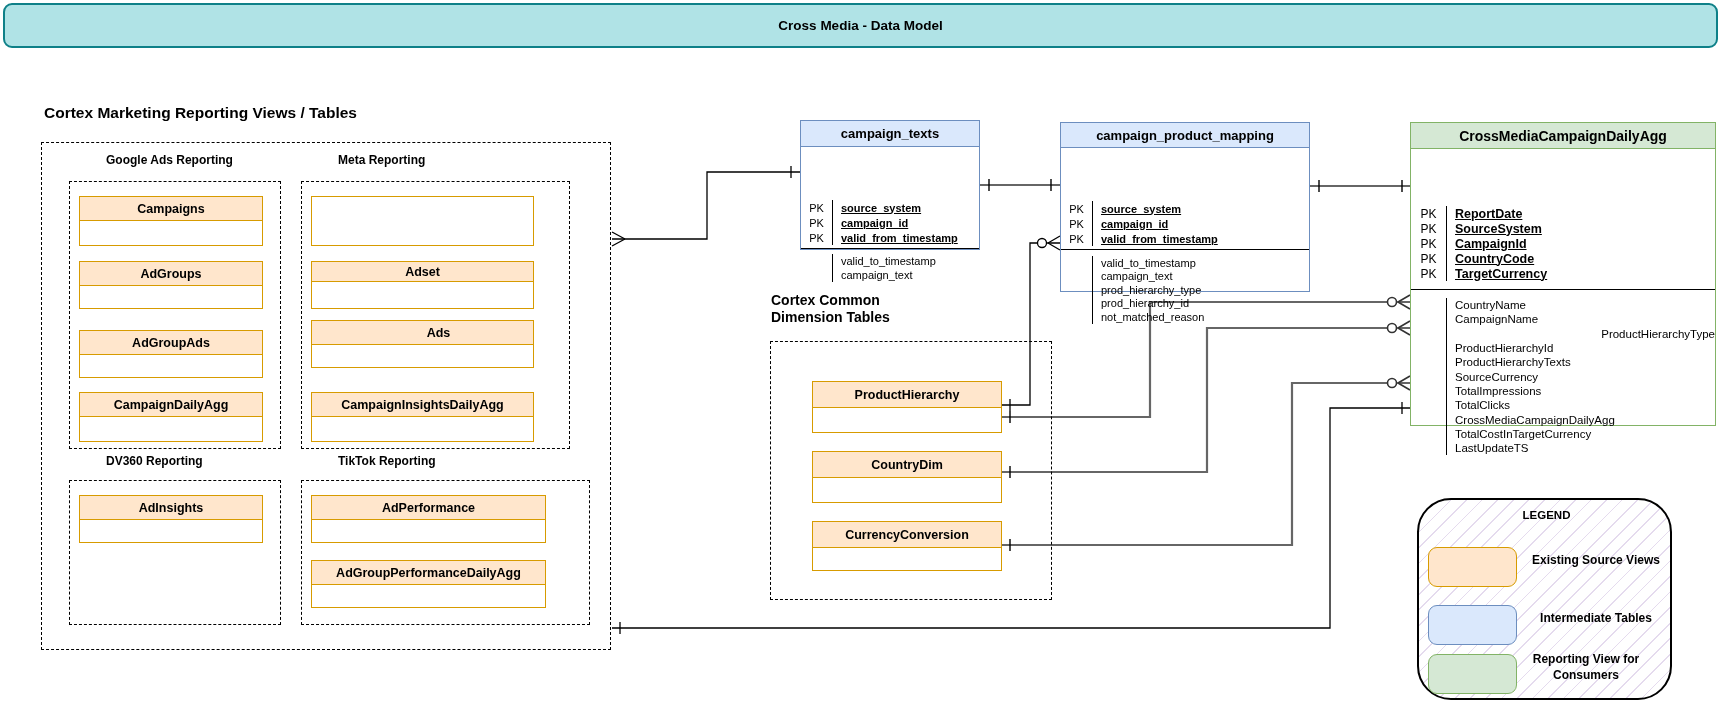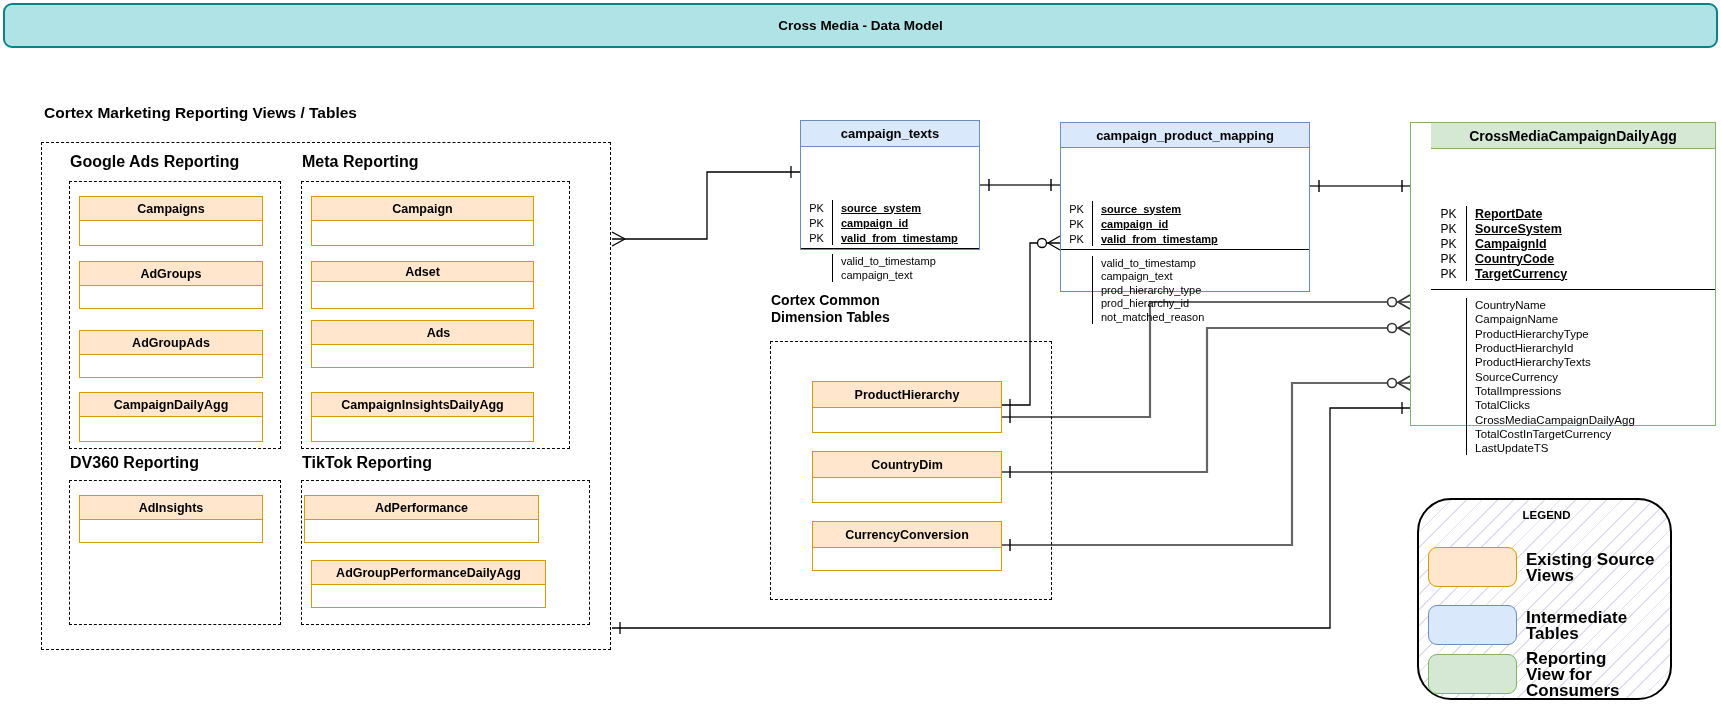--- a/index.html
+++ b/index.html
@@ -7,21 +7,21 @@
   .canvas{position:relative;width:1721px;height:707px;background:#fff;overflow:hidden;}
   .abs{position:absolute;box-sizing:border-box;}
 
   
   .titlebar{left:3px;top:3px;width:1715px;height:45px;background:#b0e3e6;border:2px solid #0e8088;
             border-radius:9px;display:flex;align-items:center;justify-content:center;
             font-weight:bold;font-size:13.5px;}
 
   
   .h-main{font-weight:bold;font-size:15.5px;}
-  .h-group{font-weight:bold;font-size:16px;}
+  .h-group{font-weight:bold;font-size:12px;margin-left:36px;}
   .h-dim{font-weight:bold;font-size:14px;line-height:17px;}
 
   
   .dashed{border:1.6px dashed #000;background:transparent;}
 
   
   .entity{border:1.5px solid #d79b00;background:#fff;}
   .entity .ehead{box-sizing:border-box;background:#ffe6cc;border-bottom:1.5px solid #d79b00;
                  display:flex;align-items:center;justify-content:center;
                  font-weight:bold;font-size:12.5px;white-space:nowrap;}
@@ -47,21 +47,21 @@
   .green .fname{font-size:11.5px;}
 
   
   .legend{border:2px solid #000;border-radius:34px;
           background:repeating-linear-gradient(135deg, rgba(186,160,210,0.38) 0px, rgba(186,160,210,0.38) 1.2px, transparent 1.2px, transparent 11px),#fff;}
   .legend-title{font-weight:bold;font-size:11.5px;text-align:center;}
   .swatch{border-radius:9px;box-sizing:border-box;}
   .sw-orange{background:#ffe6cc;border:1.6px solid #d79b00;}
   .sw-blue{background:#dae8fc;border:1.6px solid #6c8ebf;}
   .sw-green{background:#d5e8d4;border:1.6px solid #82b366;}
-  .legend-label{font-weight:bold;font-size:17px;line-height:16px;}
+  .legend-label{font-weight:bold;font-size:12px;line-height:16px;text-align:center;}
 
   svg.wires{position:absolute;left:0;top:0;pointer-events:none;}
 </style>
 </head>
 <body>
 
 <div class="canvas">
 
   <svg class="wires" width="1721" height="707" viewBox="0 0 1721 707">
 
@@ -131,42 +131,41 @@
   <div class="abs entity" style="left:79px;top:330px;width:184px;height:48px;">
     <div class="ehead" style="height:24px;">AdGroupAds</div>
     <div class="ebody" style="height:21px;"></div>
   </div>
   <div class="abs entity" style="left:79px;top:392px;width:184px;height:50px;">
     <div class="ehead" style="height:24px;">CampaignDailyAgg</div>
     <div class="ebody" style="height:23px;"></div>
   </div>
 
   <div class="abs entity" style="left:311px;top:196px;width:223px;height:50px;">
-    <div class="ehead" style="height:24px;">Campaign</div>
     <div class="ebody" style="height:23px;"></div>
   </div>
   <div class="abs entity" style="left:311px;top:261px;width:223px;height:48px;">
     <div class="ehead" style="height:20px;">Adset</div>
     <div class="ebody" style="height:21px;"></div>
   </div>
   <div class="abs entity" style="left:311px;top:320px;width:223px;height:48px;">
     <div class="ehead" style="height:24px;padding-left:32px;">Ads</div>
     <div class="ebody" style="height:21px;"></div>
   </div>
   <div class="abs entity" style="left:311px;top:392px;width:223px;height:50px;">
     <div class="ehead" style="height:24px;">CampaignInsightsDailyAgg</div>
     <div class="ebody" style="height:23px;"></div>
   </div>
 
   <div class="abs entity" style="left:79px;top:495px;width:184px;height:48px;">
     <div class="ehead" style="height:24px;">AdInsights</div>
     <div class="ebody" style="height:21px;"></div>
   </div>
 
-  <div class="abs entity" style="left:304px;top:495px;width:235px;height:48px;">
+  <div class="abs entity" style="left:311px;top:495px;width:235px;height:48px;">
     <div class="ehead" style="height:24px;">AdPerformance</div>
     <div class="ebody" style="height:21px;"></div>
   </div>
   <div class="abs entity" style="left:311px;top:560px;width:235px;height:48px;">
     <div class="ehead" style="height:24px;">AdGroupPerformanceDailyAgg</div>
     <div class="ebody" style="height:21px;"></div>
   </div>
 
   <div class="abs h-dim" style="left:771px;top:292px;">
     <div>Cortex Common</div>
@@ -248,21 +247,21 @@
         <span class="pkcell"></span>
         <span class="fname">prod_hierarchy_id</span>
       </div>
       <div class="trow" style="height:13.5px;">
         <span class="pkcell"></span>
         <span class="fname">not_matched_reason</span>
       </div>
     </div>
   </div>
 
-  <div class="abs ertable green" style="left:1410px;top:122px;width:306px;height:304px;padding-left:20px;">
+  <div class="abs ertable green" style="left:1410px;top:122px;width:306px;height:304px;">
     <div class="thead" style="height:26px;font-size:14px;">CrossMediaCampaignDailyAgg</div>
     <div class="tsection pksec" style="height:93px;padding:9px 0;">
       <div class="trow" style="height:15px;">
         <span class="pkcell">PK</span>
         <span class="fname key">ReportDate</span>
       </div>
       <div class="trow" style="height:15px;">
         <span class="pkcell">PK</span>
         <span class="fname key">SourceSystem</span>
       </div>
@@ -281,21 +280,21 @@
     </div>
     <div class="tsection" style="height:182px;padding:8px 0;">
       <div class="trow" style="height:14.3px;">
         <span class="pkcell"></span>
         <span class="fname">CountryName</span>
       </div>
       <div class="trow" style="height:14.3px;">
         <span class="pkcell"></span>
         <span class="fname">CampaignName</span>
       </div>
-      <div class="trow" style="height:14.3px;">
+      <div class="trow" style="height:14.3px;justify-content:space-between;">
         <span class="pkcell"></span>
         <span class="fname">ProductHierarchyType</span>
       </div>
       <div class="trow" style="height:14.3px;">
         <span class="pkcell"></span>
         <span class="fname">ProductHierarchyId</span>
       </div>
       <div class="trow" style="height:14.3px;">
         <span class="pkcell"></span>
         <span class="fname">ProductHierarchyTexts</span>

